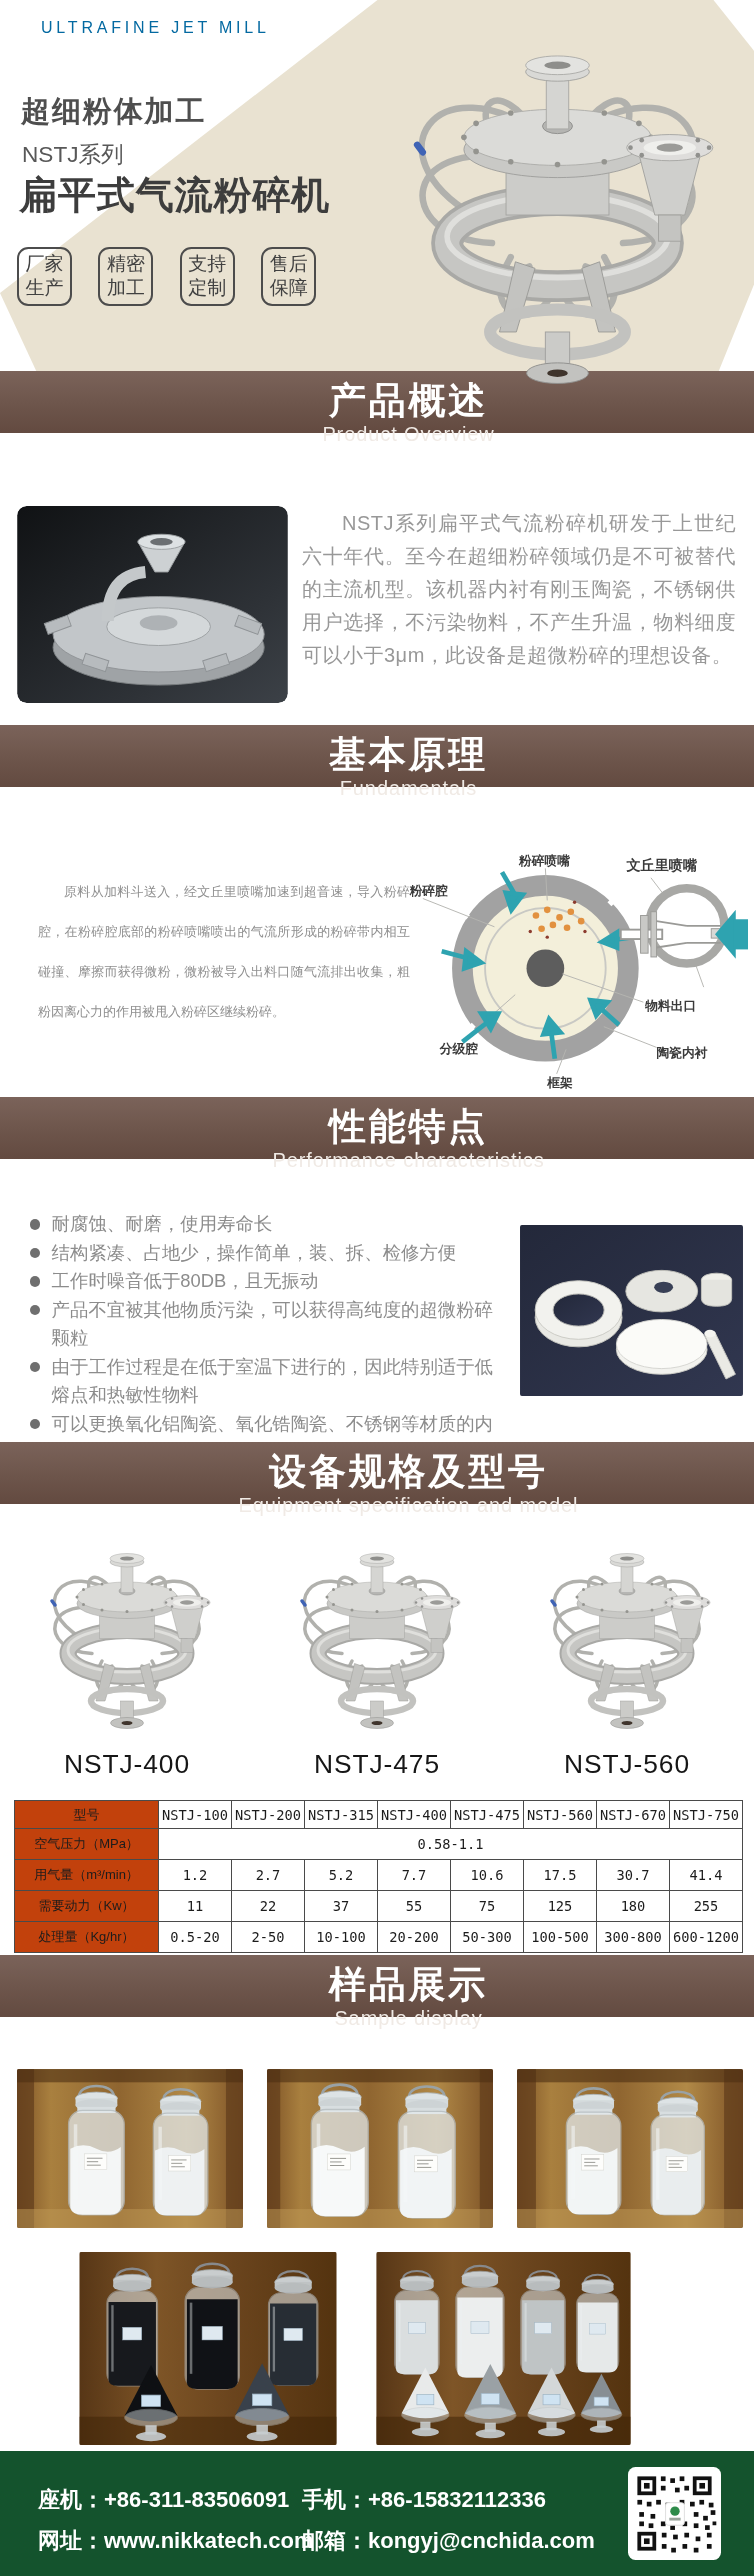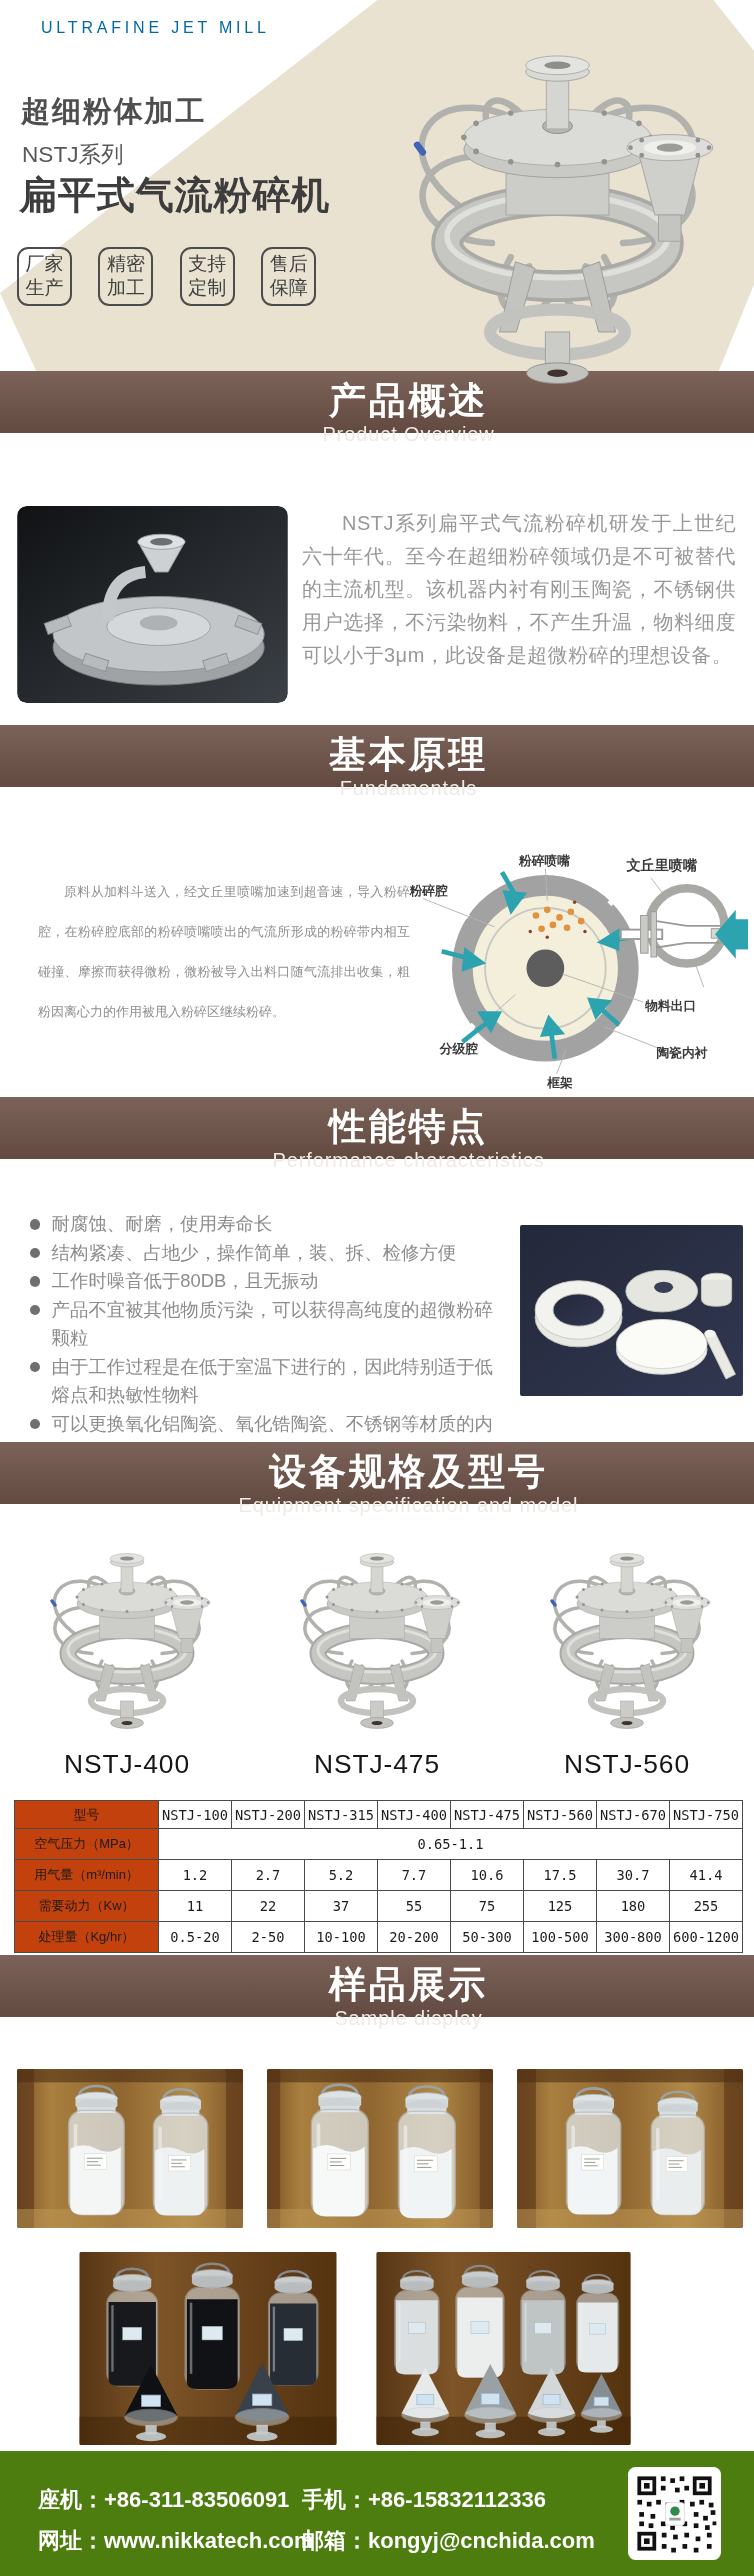--- a/index.html
+++ b/index.html
@@ -61,21 +61,21 @@
 
   
   .sample{overflow:hidden;border-radius:1.9px;}
   #sample1{left:17px;top:2069px;width:226px;height:159px;}
   #sample2{left:267px;top:2069px;width:226px;height:159px;}
   #sample3{left:517px;top:2069px;width:226px;height:159px;}
   #sample4{left:79px;top:2252px;width:258px;height:193px;}
   #sample5{left:376px;top:2252px;width:255px;height:193px;}
 
   
-  .footer{left:0;top:2451px;width:755px;height:125px;background:#4d7c0f;}
+  .footer{left:0;top:2451px;width:755px;height:125px;background:#14532d;}
   .f-item{position:absolute;color:#fff;font-size:22px;font-weight:700;white-space:nowrap;}
   #f1{left:38px;top:34px;} #f2{left:302px;top:34px;}
   #f3{left:38px;top:75px;} #f4{left:302px;top:75px;}
   .qr{left:628px;top:2467px;width:93px;height:93px;z-index:3;}
 </style>
 </head>
 <body>
 
 <svg width="0" height="0" style="position:absolute" aria-hidden="true">
   <defs>
@@ -383,21 +383,21 @@
         <th class="num">NSTJ-400</th>
         <th class="num">NSTJ-475</th>
         <th class="num">NSTJ-560</th>
         <th class="num">NSTJ-670</th>
         <th class="num">NSTJ-750</th>
       </tr>
     </thead>
     <tbody>
       <tr>
         <th class="lab">空气压力（MPa）</th>
-        <td class="num" colspan="8">0.65-1.1</td>
+        <td class="num" colspan="8">0.58-1.1</td>
       </tr>
       <tr>
         <th class="lab">用气量（m³/min）</th>
         <td class="num">1.2</td>
         <td class="num">2.7</td>
         <td class="num">5.2</td>
         <td class="num">7.7</td>
         <td class="num">10.6</td>
         <td class="num">17.5</td>
         <td class="num">30.7</td>

